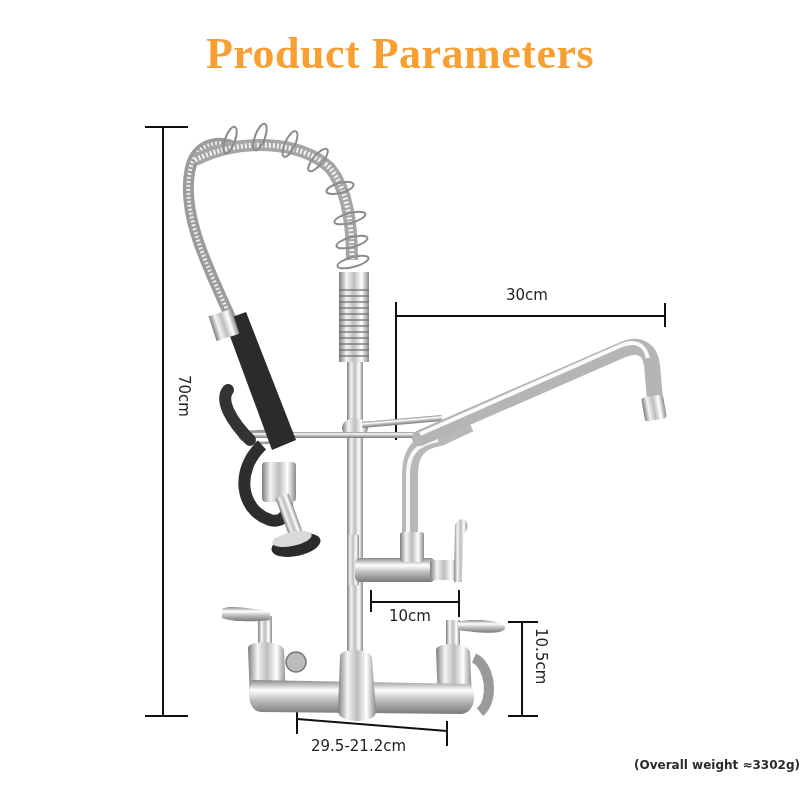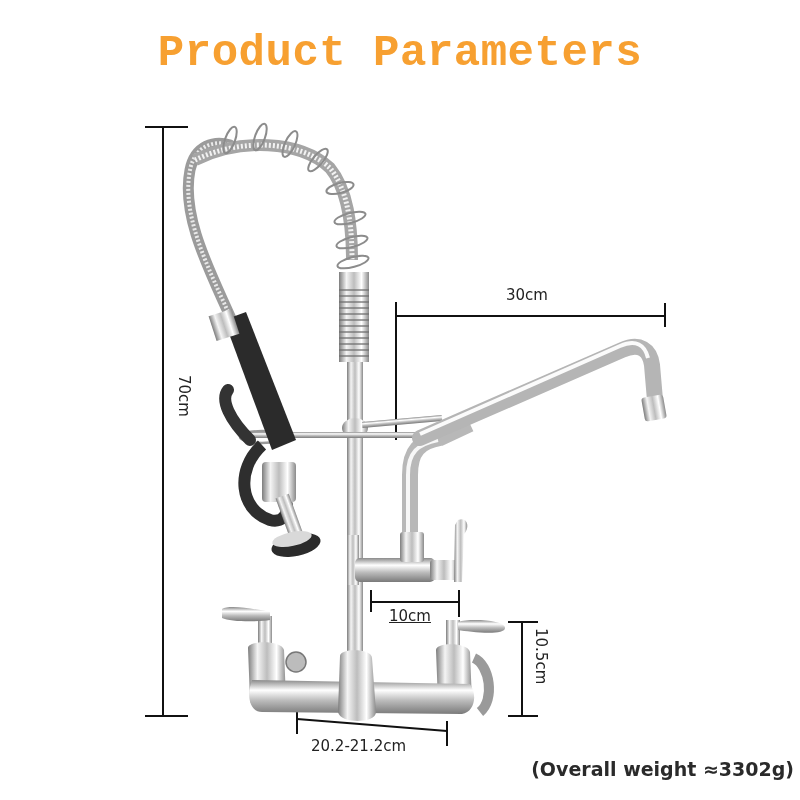--- a/index.html
+++ b/index.html
@@ -1,21 +1,21 @@
 <!DOCTYPE html>
 <html><head>
 <meta charset="utf-8">
 <style>
   html, body { margin:0; padding:0; background:#ffffff; }
   body { width:800px; height:800px; position:relative; overflow:hidden; font-family:"DejaVu Sans", sans-serif; }
-  .title { position:absolute; left:0; top:28px; width:800px; text-align:center; font-family:Liberation Mono, monospace; font-weight:bold; font-size:44px; color:#f7a031; letter-spacing:0.5px; }
+  .title { position:absolute; left:0; top:28px; width:800px; text-align:center; font-family:Liberation Serif, serif; font-weight:bold; font-size:44px; color:#f7a031; letter-spacing:0.5px; }
   .illus { position:absolute; left:0; top:0; width:800px; height:800px; }
   .dim-label { position:absolute; font-family:"DejaVu Sans", sans-serif; font-size:15px; color:#222; white-space:nowrap; }
   .vert { transform-origin:left top; transform:rotate(90deg); }
-  .weight { position:absolute; right:6px; top:758px; font-family:"DejaVu Sans", sans-serif; font-weight:bold; font-size:19px; color:#2a2a2a; }
+  .weight { position:absolute; right:0; top:758px; font-family:"DejaVu Sans", sans-serif; font-weight:bold; font-size:12px; color:#2a2a2a; }
 </style>
 </head>
 <body>
 
 <div class="title">Product Parameters</div>
 
 <svg class="illus" viewBox="0 0 800 800" xmlns="http://www.w3.org/2000/svg">
   <defs>
     <linearGradient id="chromeV" x1="0" y1="0" x2="1" y2="0">
       <stop offset="0" stop-color="#7d7d7d"></stop>
@@ -131,17 +131,17 @@
   <path d="M474 658 C 490 665, 495 700, 480 712" stroke="#9a9a9a" stroke-width="10" fill="none"></path>
   <circle cx="296" cy="662" r="10" fill="#bcbcbc" stroke="#777" stroke-width="1.5"></circle>
 
   <path d="M252 680 L 470 684 C 478 696, 474 712, 462 714 L 262 712 C 250 712, 246 696, 252 680 Z" fill="url(#chromeH)"></path>
 
   <path d="M340 656 C 340 648, 372 648, 372 658 L 376 712 C 376 724, 340 724, 338 712 Z" fill="url(#chromeV)"></path>
 </svg>
 
 <div class="dim-label vert" style="left:193px; top:375px;">70cm</div>
 <div class="dim-label" style="left:506px; top:286px;">30cm</div>
-<div class="dim-label" style="left:389px; top:607px;text-decoration:underline;">10cm</div>
+<div class="dim-label" style="left:389px; top:607px;">10cm</div>
 <div class="dim-label vert" style="left:550px; top:628px;">10.5cm</div>
-<div class="dim-label" style="left:311px; top:737px;">20.2-21.2cm</div>
+<div class="dim-label" style="left:311px; top:737px;">29.5-21.2cm</div>
 
 <div class="weight">(Overall weight ≈3302g)</div>
 
 </body></html>

